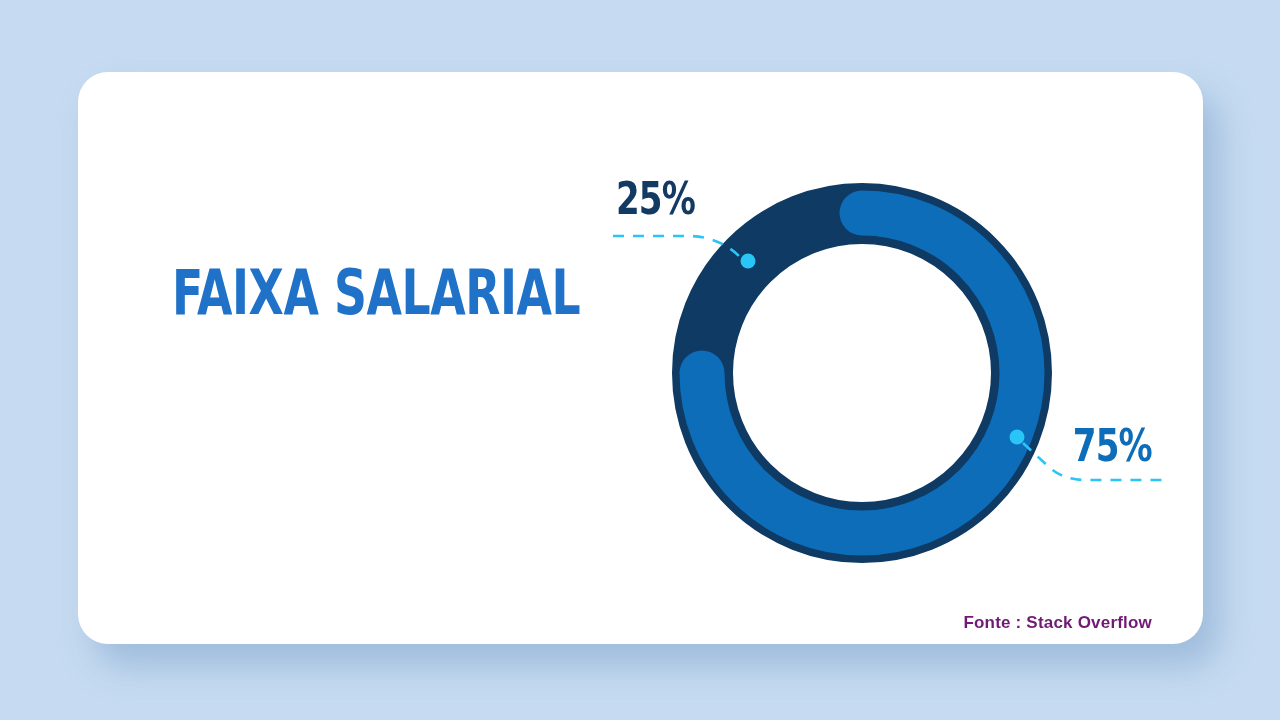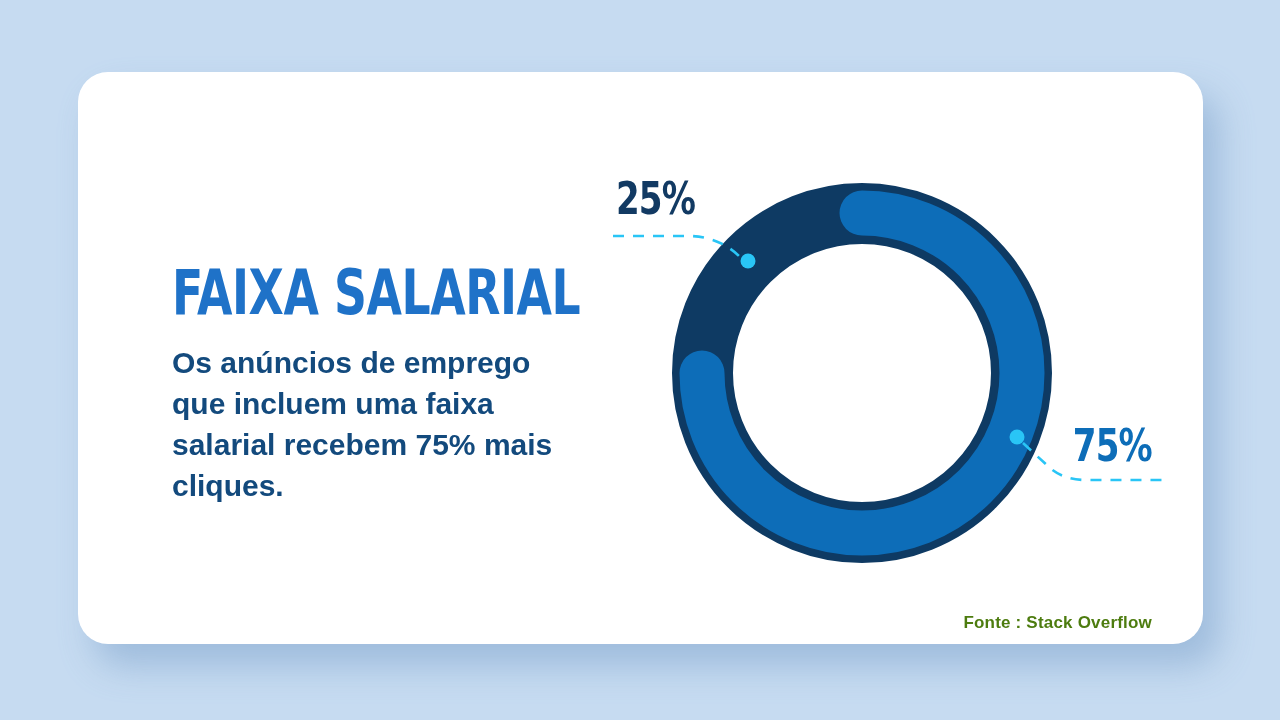--- a/index.html
+++ b/index.html
@@ -98,34 +98,33 @@
     transform-origin: right center;
   }
 
   
   #source-note {
     position: absolute;
     right: 128px;
     bottom: 87px;
     font-size: 17px;
     font-weight: bold;
-    color: #4d7c0f;
+    color: #701a75;
     letter-spacing: 0.2px;
   }
 </style>
 </head>
 <body>
 
 <div id="stage">
 
   <div id="card"></div>
 
   <div id="text-col">
     <h1 id="headline">FAIXA SALARIAL</h1>
-    <p id="body-copy">Os anúncios de emprego que incluem uma faixa salarial recebem 75% mais cliques.</p>
   </div>
 
   <div id="chart-wrap">
     <svg id="donut-svg" width="620" height="440" viewBox="0 0 620 440">
 
       <circle cx="282" cy="223" r="159.5" fill="none" stroke="#0e3a63" stroke-width="61"></circle>
 
       <path d="M 282 63 A 160 160 0 1 1 122 223" fill="none" stroke="#0d6db8" stroke-width="45" stroke-linecap="round"></path>
 
       <path d="M 33 86 L 110 86 Q 140 87 160 107 L 168 115" fill="none" stroke="#29c5f6" stroke-width="2.6" stroke-dasharray="11 9" stroke-linecap="butt"></path>

